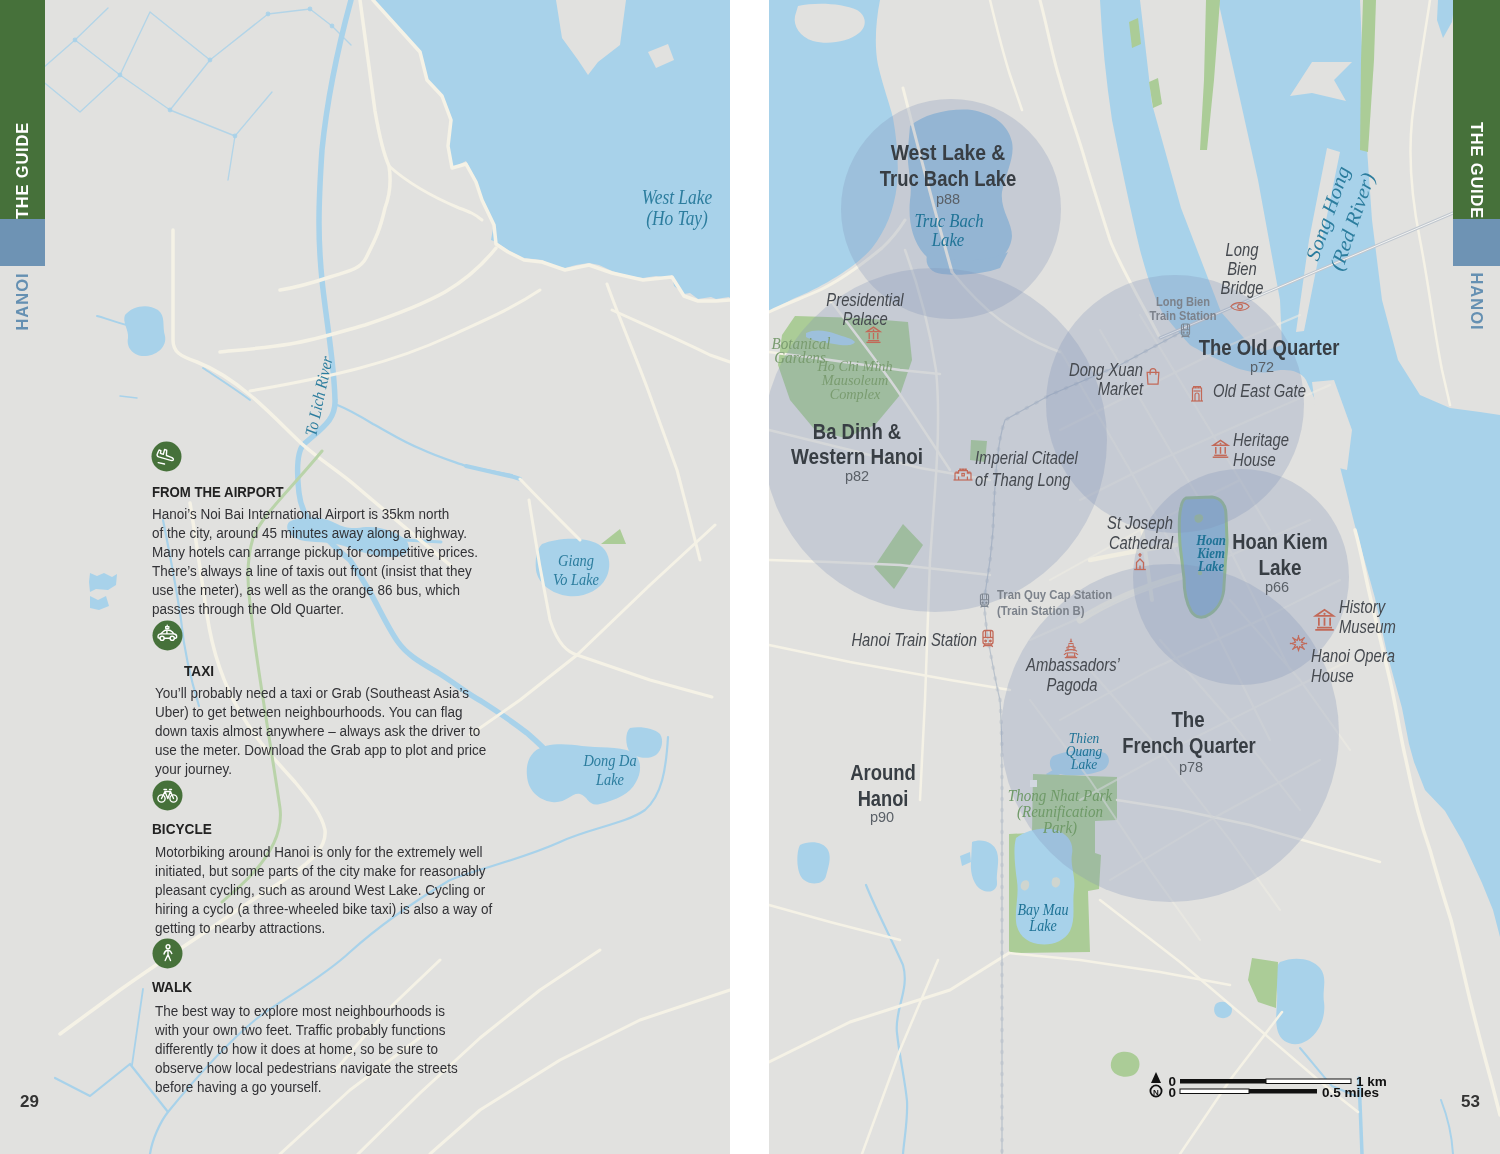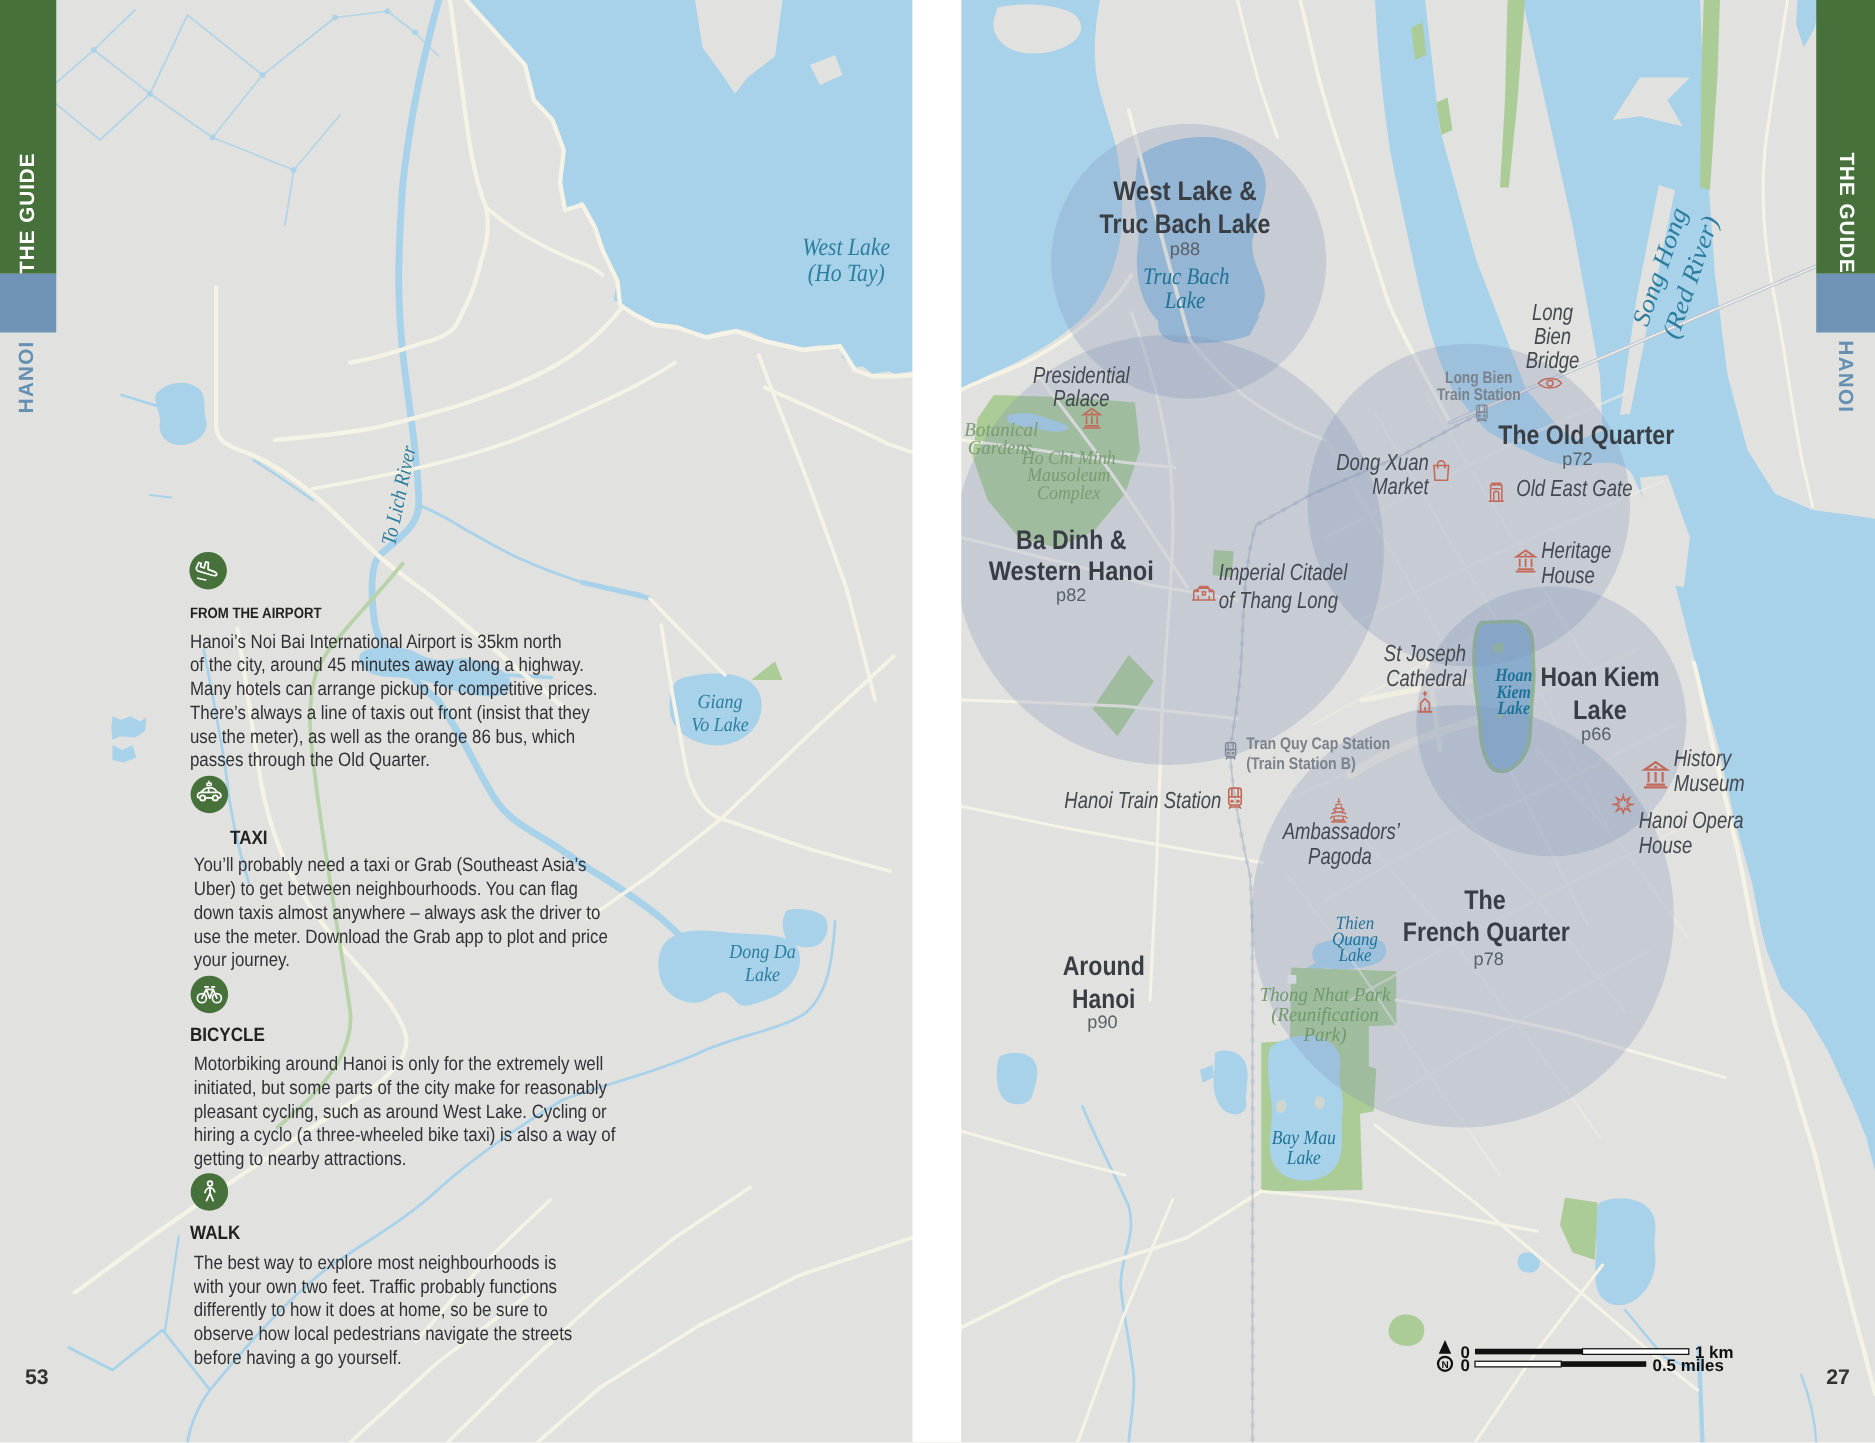--- a/index.html
+++ b/index.html
@@ -500,21 +500,21 @@
 <div class="ov" style="left:151px;top:441px;">
 <svg width="31" height="31">
         <circle cx="15.5" cy="15.5" r="15" fill="#46713a"></circle>
 <g stroke="#fff" stroke-width="1.4" fill="none" stroke-linejoin="round" stroke-linecap="round">
 <path d="M6.4,12.6 L8.1,9.0 L9.9,9.6 L9.4,12.4 L12.3,13.4 L13.6,8.5 L15.7,9.1 L15.4,14.5 L20.3,16.3 C21.8,16.9 22.7,17.9 22.3,18.8 C21.8,19.7 20.2,19.6 18.8,19.2 L7.7,15.9 C6.0,15.3 5.8,13.8 6.4,12.6 Z"></path>
 <path d="M7.2,21.6 L13.5,23.0"></path>
 </g>
       </svg>
 </div>
 
-<div class="ov" style="left:152px;top:483px;font-size:12px;font-weight:bold;color:#222;">
+<div class="ov" style="left:152px;top:483px;font-size:15px;font-weight:bold;color:#222;">
       <div style="transform:scaleX(0.88);transform-origin:left top;">FROM THE AIRPORT</div>
     </div>
 
 <div class="ov" style="left:152px;top:504px;font-size:15.5px;line-height:19px;color:#323236;">
       <div style="transform:scaleX(0.87);transform-origin:left top;">Hanoi’s Noi Bai International Airport is 35km north<br>of the city, around 45 minutes away along a highway.<br>Many hotels can arrange pickup for competitive prices.<br>There’s always a line of taxis out front (insist that they<br>use the meter), as well as the orange 86 bus, which<br>passes through the Old Quarter.</div>
     </div>
 
 <div class="ov" style="left:152px;top:620px;">
 <svg width="31" height="31">
         <circle cx="15.5" cy="15.5" r="15" fill="#46713a"></circle>
@@ -567,17 +567,17 @@
 </div>
 
 <div class="ov" style="left:152px;top:978px;font-size:15.5px;font-weight:bold;color:#222;">
       <div style="transform:scaleX(0.88);transform-origin:left top;">WALK</div>
     </div>
 
 <div class="ov" style="left:155px;top:1001px;font-size:15.5px;line-height:19px;color:#323236;">
       <div style="transform:scaleX(0.87);transform-origin:left top;">The best way to explore most neighbourhoods is<br>with your own two feet. Traffic probably functions<br>differently to how it does at home, so be sure to<br>observe how local pedestrians navigate the streets<br>before having a go yourself.</div>
     </div>
 
-<div class="ov" style="left:20px;top:1092px;font-size:17px;font-weight:bold;color:#333;">53</div>
-
-<div class="ov" style="left:1461px;top:1092px;font-size:17px;font-weight:bold;color:#333;">27</div>
+<div class="ov" style="left:20px;top:1092px;font-size:17px;font-weight:bold;color:#333;">29</div>
+
+<div class="ov" style="left:1461px;top:1092px;font-size:17px;font-weight:bold;color:#333;">53</div>
 
 </div>
 
 </body></html>

